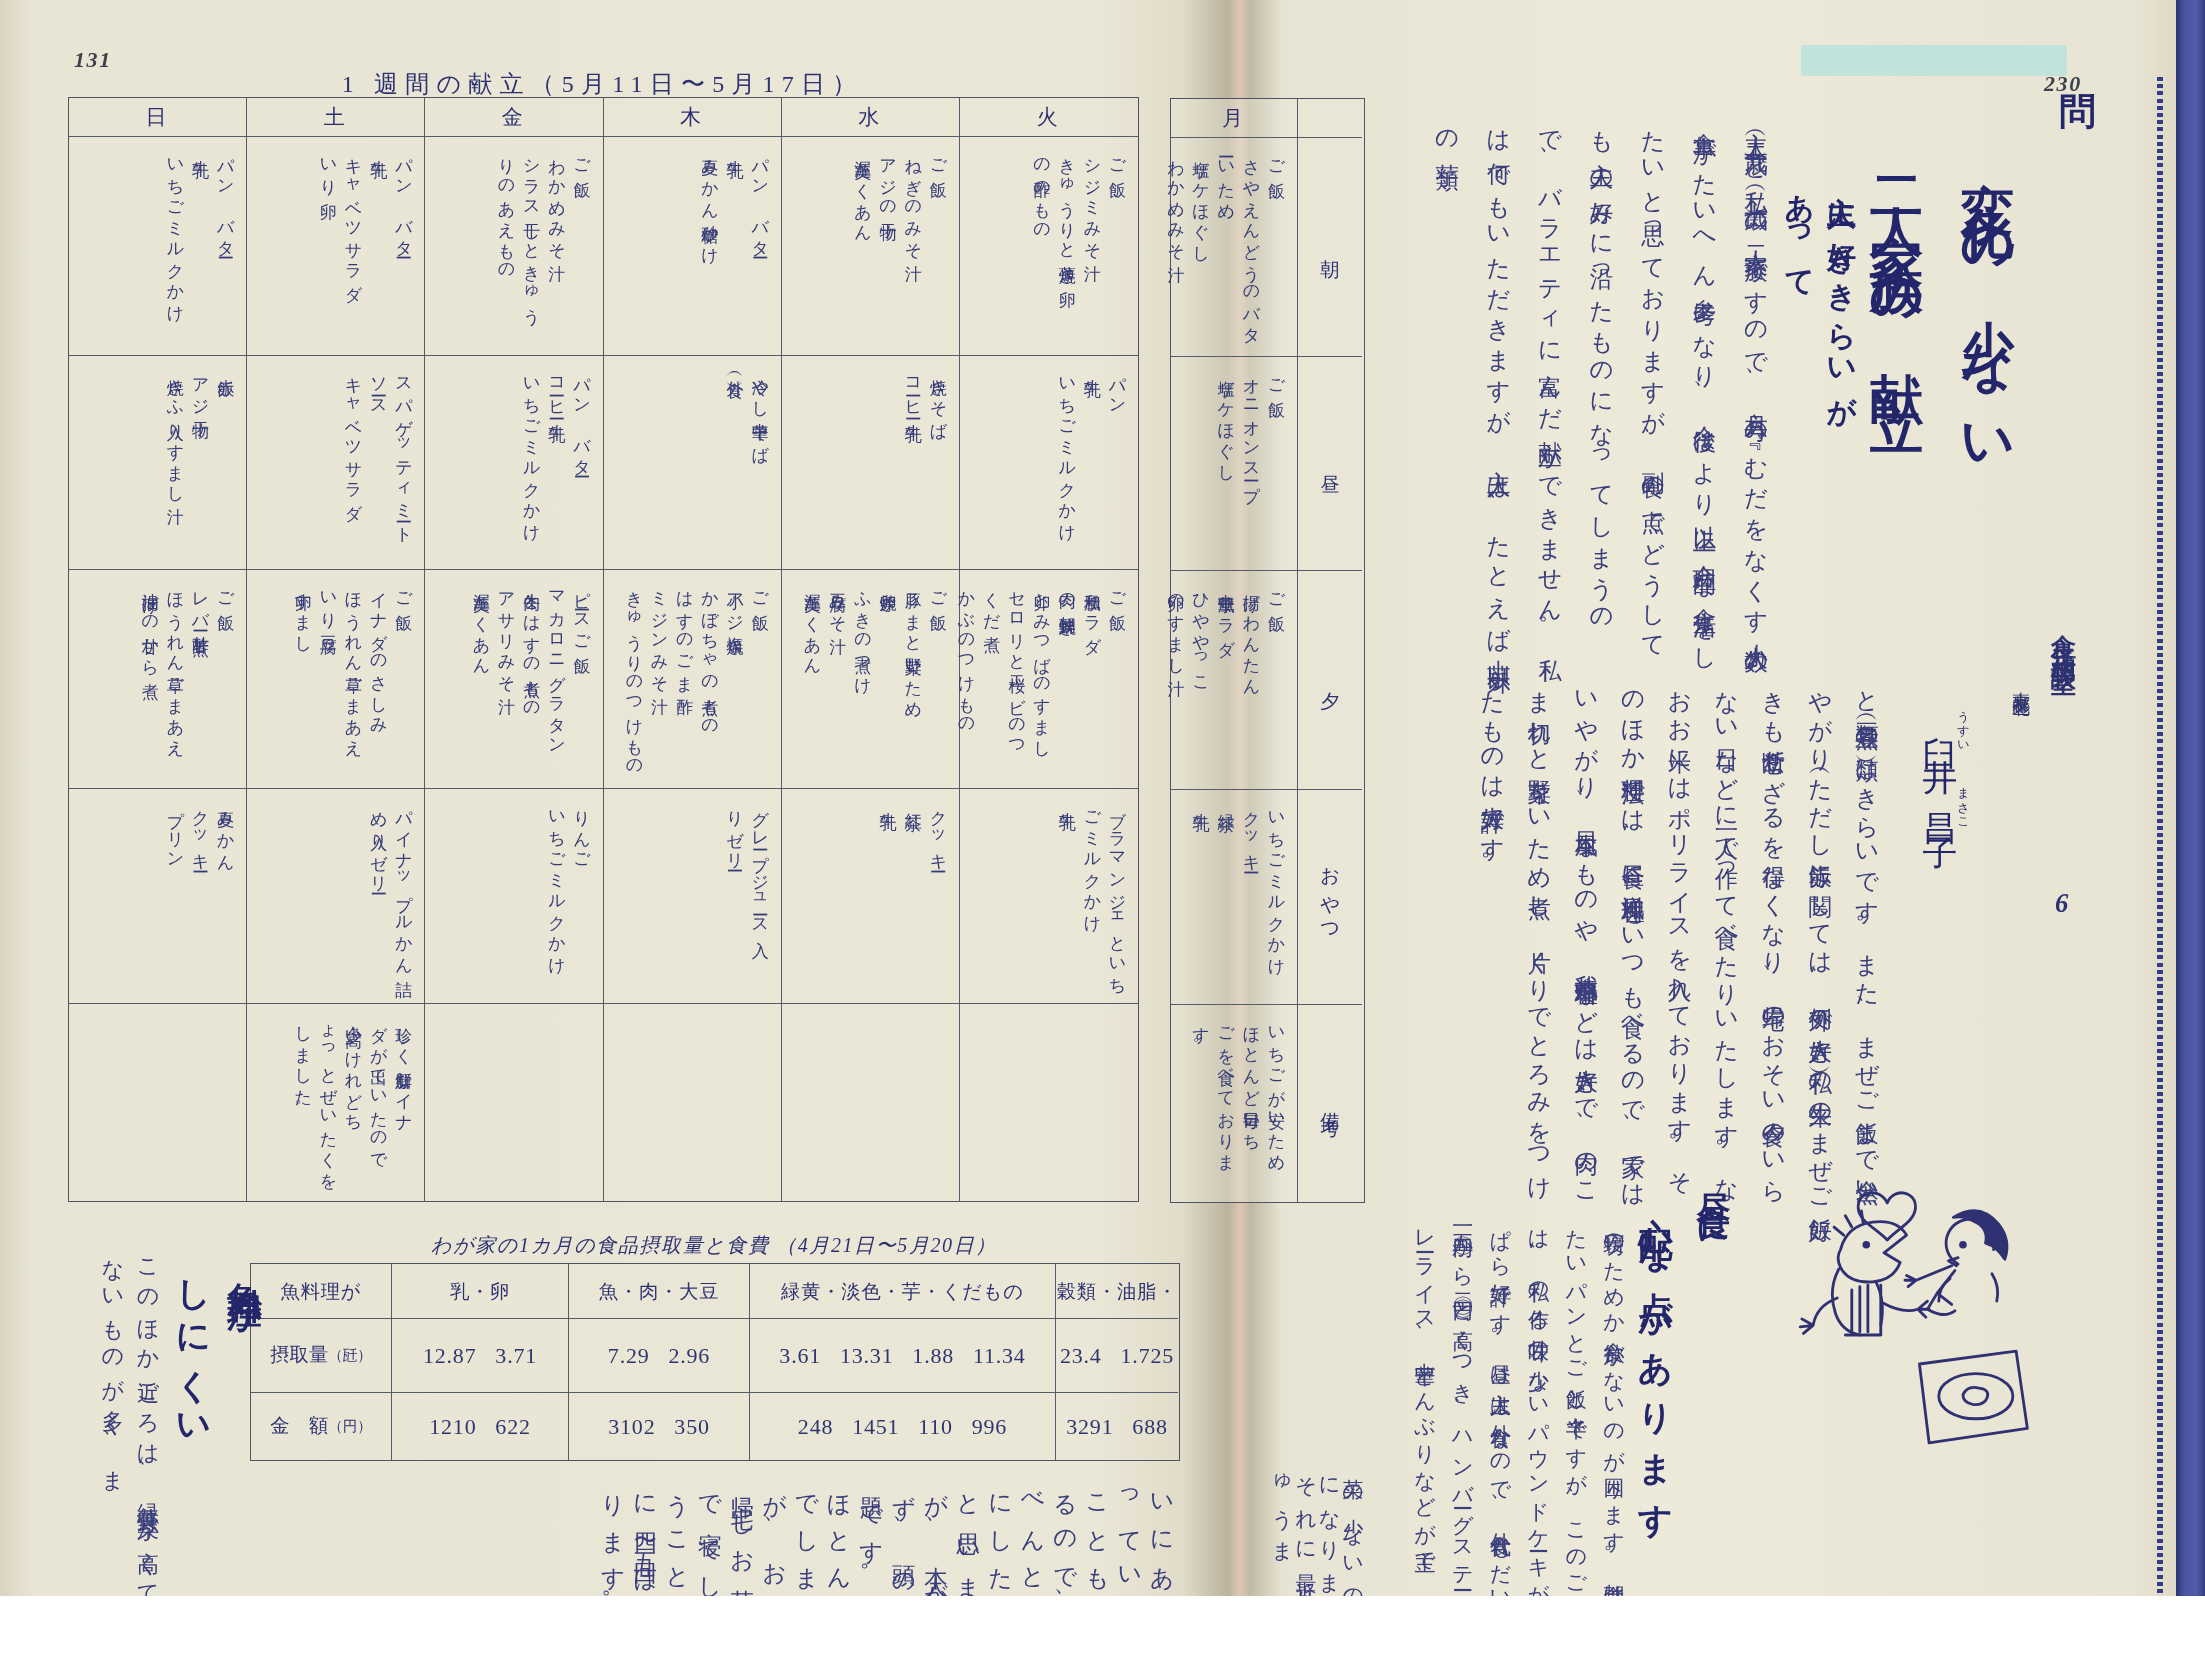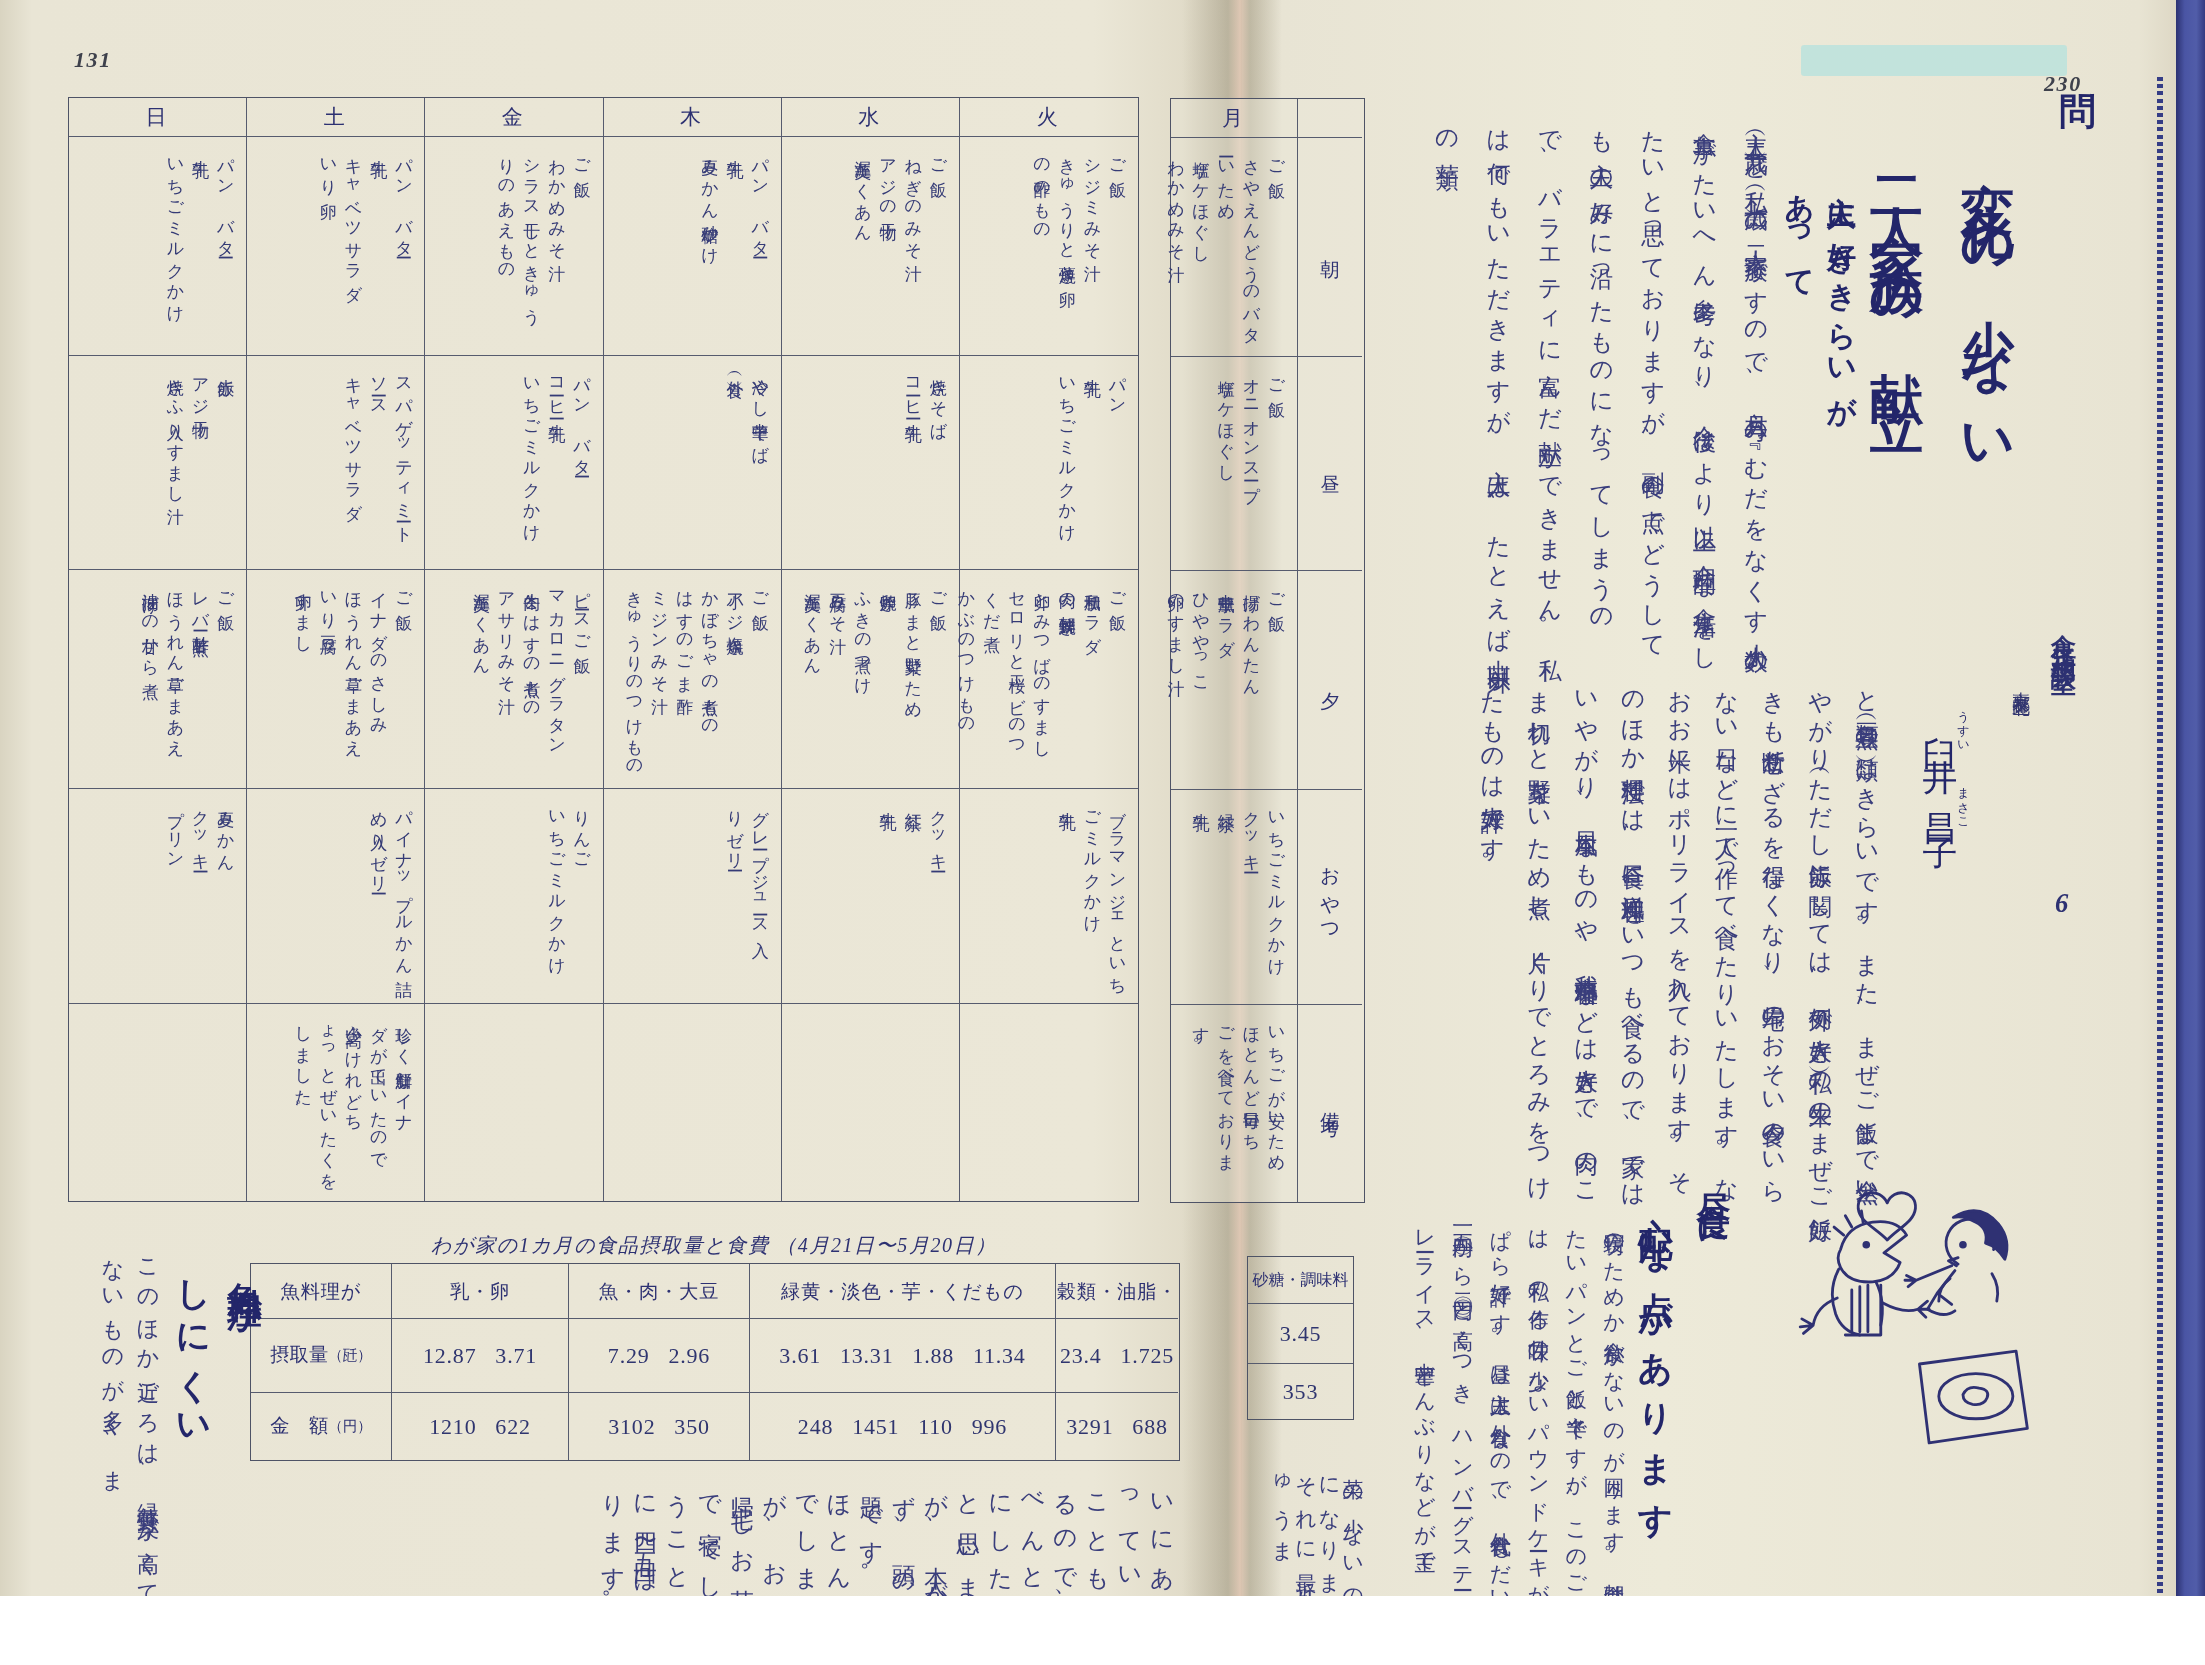--- a/index.html
+++ b/index.html
@@ -82,20 +82,21 @@
   <div class="abs page-left"></div>
   <div class="abs page-right"></div>
   <div class="abs bottom-strip"></div>
   <div class="abs edge-band"></div>
   <div class="abs gutter"></div>
   <div class="abs cyan-smudge"></div>
   <div class="abs dotted-rule"></div>
 
   <div class="abs pagenum" style="left:74px;top:47px;">131</div>
 
+  <div class="abs menu-title">1 週間の献立（5月11日〜5月17日）</div>
 
   <div class="abs menu-grid">
     <div class="day-h">日</div>
     <div class="day-h">土</div>
     <div class="day-h">金</div>
     <div class="day-h">木</div>
     <div class="day-h">水</div>
     <div class="day-h">火</div>
 
     <div class="m-cell">パン　バター
@@ -292,25 +293,20 @@
 牛乳</div>
     <div class="row-h">おやつ</div>
 
     <div class="m-cell lastrow">いちごが安いため
 ほとんど毎日いち
 ごを食べておりま
 す。</div>
     <div class="row-h lastrow">備考</div>
   </div>
 
-  <div class="abs mini-grid">
-    <div class="mini-head">砂糖・調味料</div>
-    <div class="num">3.45</div>
-    <div class="num lastrow">353</div>
-  </div>
 
   <svg class="abs" style="left:1792px;top:1161px;" width="242" height="290" viewBox="0 0 300 360">
     <g stroke="#2f3173" stroke-width="3.5" fill="none" stroke-linecap="round" stroke-linejoin="round">
 
       <path d="M118,52 c-9,-20 -38,-15 -36,7 c2,17 22,24 36,39 c14,-15 33,-22 35,-39 c2,-22 -27,-27 -35,-7 z"></path>
 
       <path d="M60,110 q8,-30 40,-34 q30,-4 42,16 l-28,22 l20,12 q-8,22 -34,24 q-30,2 -40,-18 q-6,-12 0,-22 z"></path>
       <path d="M64,92 l-12,-10 M74,82 l-8,-14 M88,76 l-2,-14"></path>
       <circle cx="92" cy="104" r="3" fill="#2f3173"></circle>
       <path d="M58,134 q-14,26 -4,56 q8,22 30,26"></path>

